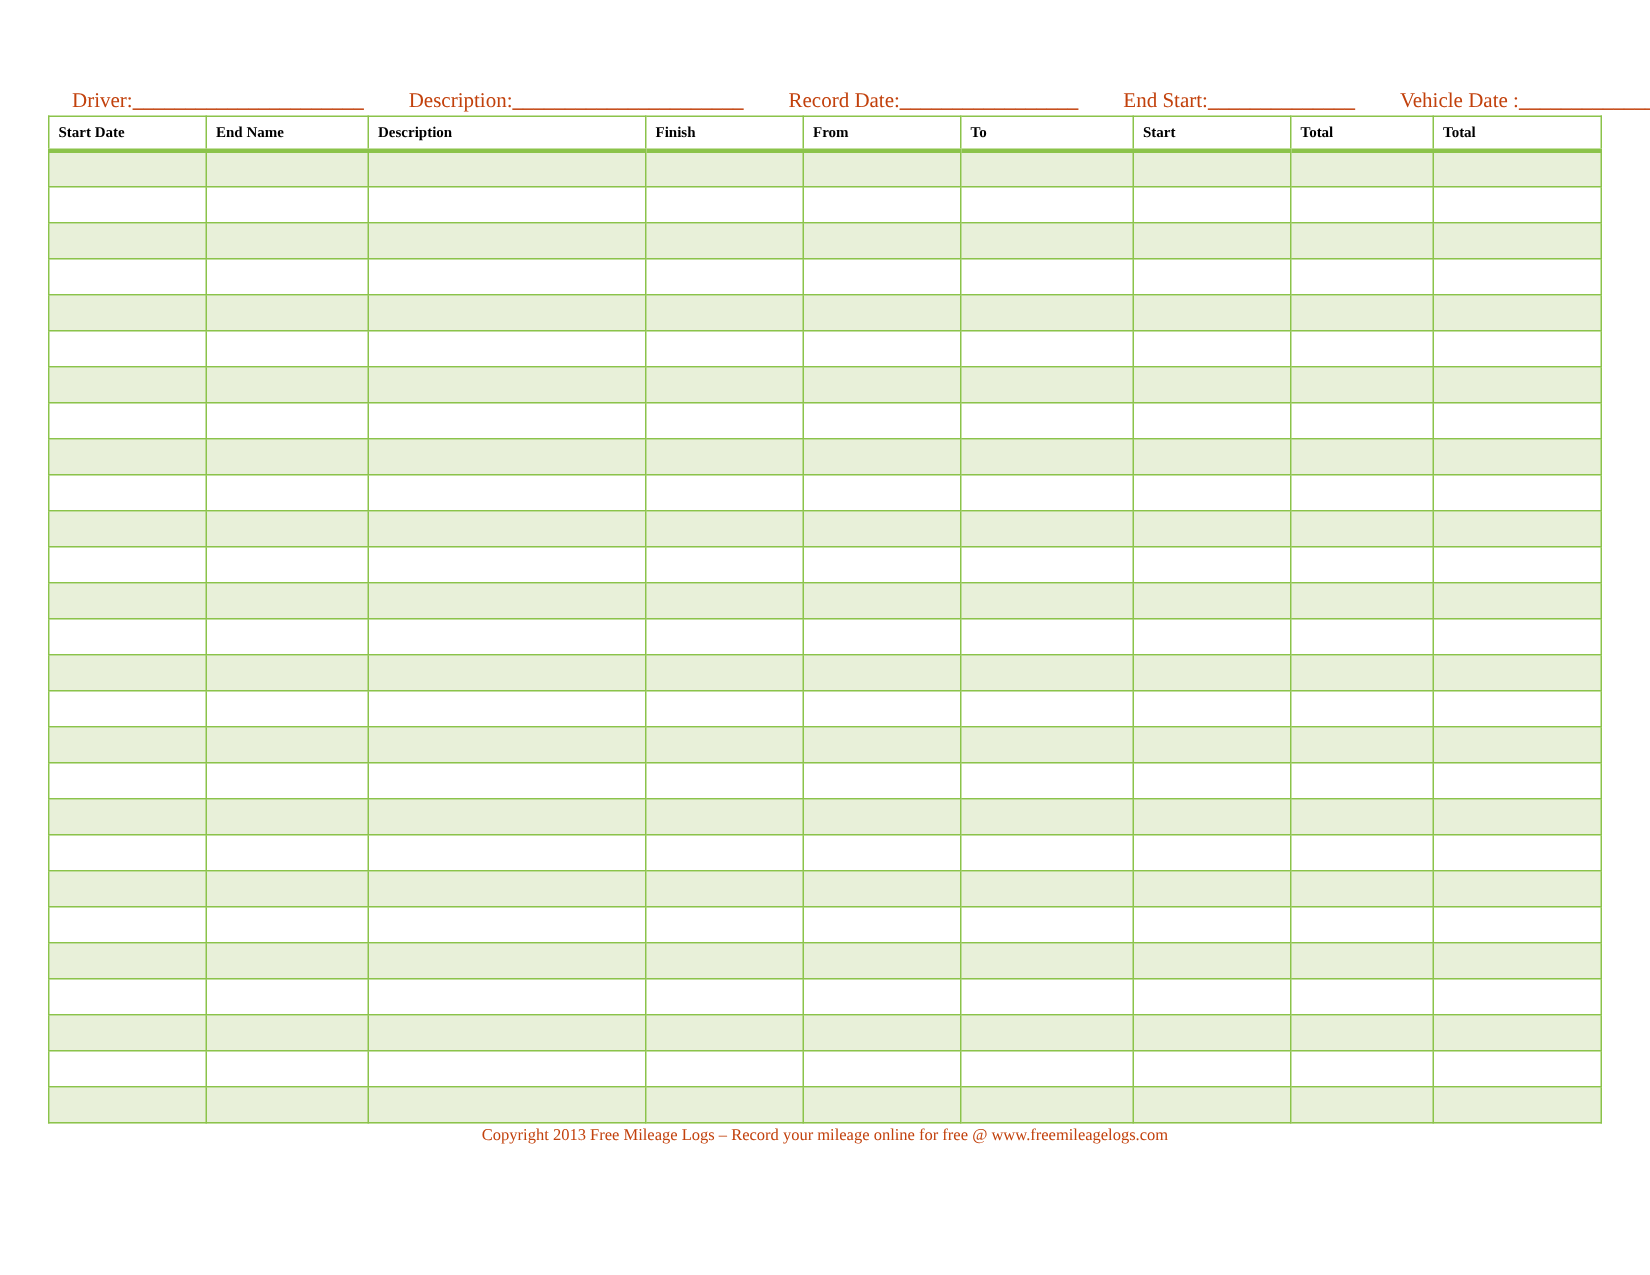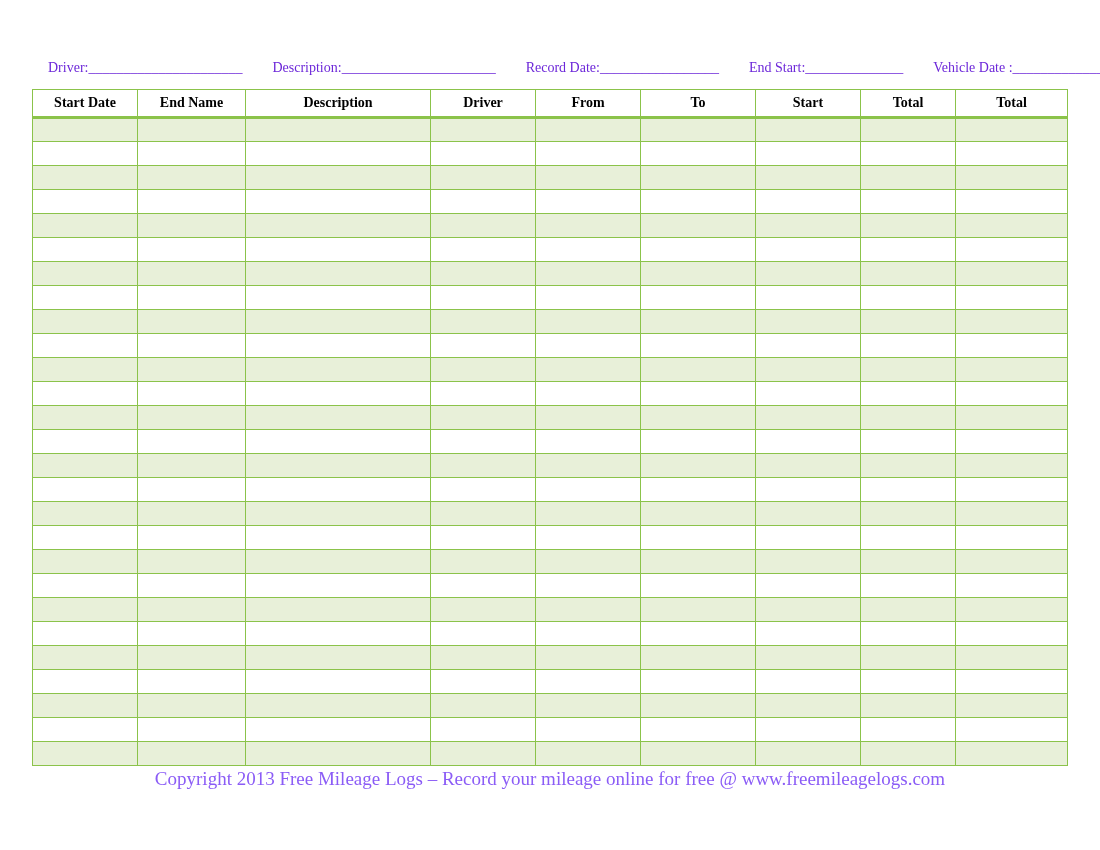--- a/index.html
+++ b/index.html
@@ -10,44 +10,44 @@
       background: #ffffff;
       width: 1100px;
       height: 850px;
     }
     .page {
       padding: 60px 32px 20px 32px;
     }
     .header-fields {
       display: flex;
       gap: 30px;
-      margin-bottom: 12px;
       font-size: 14px;
-      color: #6d28d9;
+      color: #c2410c;
       padding-left: 16px;
     }
     .header-field {
       display: inline-flex;
       align-items: baseline;
       white-space: nowrap;
     }
     .underline {
       display: inline-block;
       border-bottom: 1px solid transparent;
       letter-spacing: 0;
+      font-weight: bold;
     }
     table.log {
       width: 100%;
       border-collapse: collapse;
       table-layout: fixed;
     }
     table.log th {
-      text-align: center;
+      text-align: left;
       font-weight: bold;
-      font-size: 14px;
+      font-size: 10px;
       color: #000;
       background: #ffffff;
       border: 1px solid #8bc34a;
       padding: 5px 6px;
       border-bottom: 3px solid #8bc34a;
     }
     table.log td {
       border: 1px solid #8bc34a;
       height: 24px;
       padding: 0;
@@ -62,22 +62,22 @@
     .col-end-date   { width: 108px; }
     .col-description{ width: 185px; }
     .col-purpose    { width: 105px; }
     .col-from       { width: 105px; }
     .col-to         { width: 115px; }
     .col-start      { width: 105px; }
     .col-finish     { width: 95px; }
     .col-total      { width: auto; }
     .footer {
       text-align: center;
-      font-size: 19px;
-      color: #8b5cf6;
+      font-size: 11px;
+      color: #c2410c;
       padding-top: 2px;
     }
   </style>
 </head>
 <body>
 
 <div class="page">
 
   <div class="header-fields">
     <span class="header-field">
@@ -112,21 +112,21 @@
       <col class="col-to">
       <col class="col-start">
       <col class="col-finish">
       <col class="col-total">
     </colgroup>
     <thead>
       <tr>
         <th>Start Date</th>
         <th>End Name</th>
         <th>Description</th>
-        <th>Driver</th>
+        <th>Finish</th>
         <th>From</th>
         <th>To</th>
         <th>Start</th>
         <th>Total</th>
         <th>Total</th>
       </tr>
     </thead>
     <tbody id="log-body">
     <tr class="odd">
           <td></td>

